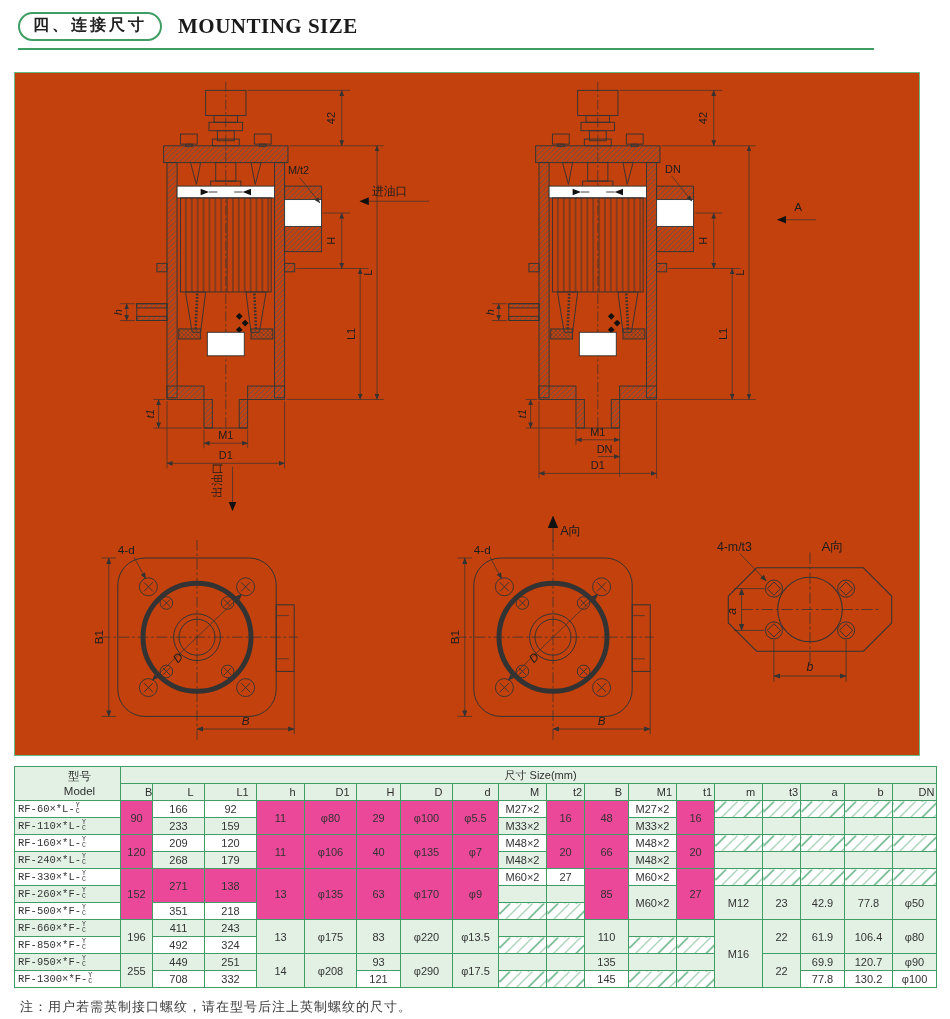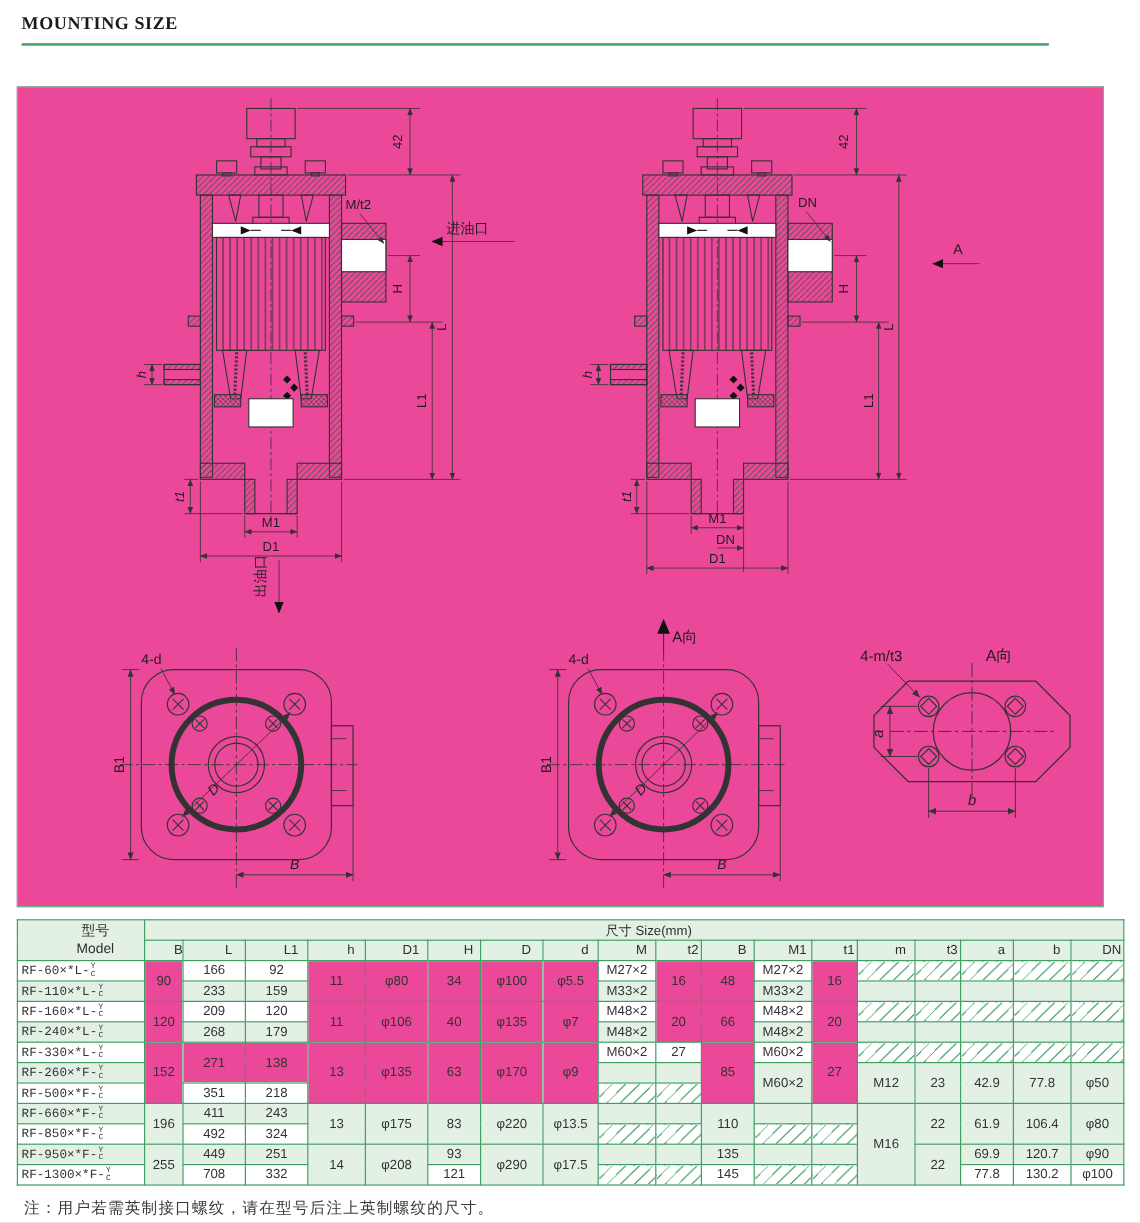--- a/index.html
+++ b/index.html
@@ -11,27 +11,27 @@
   .hdr {
     position:absolute; left:18px; top:12px; width:856px;
     display:flex; align-items:center; gap:16px;
     border-bottom:2px solid #3f9e63; padding-bottom:7px;
   }
   .pill {
     border:2px solid #3f9e63; border-radius:16px; padding:1px 13px 3px 13px;
     font-size:16px; font-weight:bold; letter-spacing:3px; color:#222; background:#fff;
   }
   .entitle {
-    font-family:"Liberation Serif", serif; font-weight:bold; font-size:15px;
+    font-family:"Liberation Serif", serif; font-weight:bold; font-size:21px;
     letter-spacing:0.5px; color:#1a1a1a;
   }
   
   .panel {
     position:absolute; left:14px; top:72px; width:904px; height:682px;
-    border:1px solid #66b884; background:#ec4899;
+    border:1px solid #66b884; background:#c2410c;
   }
   svg { display:block; }
   svg text { font-family:"Liberation Sans", sans-serif; fill:#1d1d1d; }
   
   .tblwrap { position:absolute; left:14px; top:766px; }
   table { border-collapse:collapse; table-layout:fixed; width:922px; }
   th, td {
     border:1px solid #3f9e63; text-align:center; vertical-align:middle;
     font-size:11px; font-weight:normal; color:#333; padding:0;
     white-space:nowrap; overflow:hidden; height:16px;
@@ -52,20 +52,21 @@
   
   .note {
     position:absolute; left:20px; top:998px; font-size:13px; color:#3a3a3a;
     letter-spacing:1px;
   }
 </style>
 </head>
 <body>
 
 <div class="hdr">
+  <div class="pill">四、连接尺寸</div>
   <div class="entitle">MOUNTING SIZE</div>
 </div>
 
 <div class="panel">
 <svg width="904" height="682" viewBox="0 0 904 682">
   <defs>
     <pattern id="ph" width="6" height="6" patternUnits="userSpaceOnUse">
       <path d="M-1,7 L7,-1" stroke="#555" stroke-width="1" fill="none"></path>
     </pattern>
     <pattern id="pxh" width="5" height="5" patternUnits="userSpaceOnUse">
@@ -378,21 +379,21 @@
         <tr>
           <td class="model-cell"><span>RF-60×*L-</span><span class="stk">
               <span>Y</span>
               <span>C</span>
             </span></td>
           <td rowspan="2" class="merged">90</td>
           <td>166</td>
           <td>92</td>
           <td rowspan="2" class="merged">11</td>
           <td rowspan="2" class="merged">φ80</td>
-          <td rowspan="2" class="merged">34</td>
+          <td rowspan="2" class="merged">29</td>
           <td rowspan="2" class="merged">φ100</td>
           <td rowspan="2" class="merged">φ5.5</td>
           <td>M27×2</td>
           <td rowspan="2" class="merged">16</td>
           <td rowspan="2" class="merged">48</td>
           <td>M27×2</td>
           <td rowspan="2" class="merged">16</td>
           <td class="hatch"></td>
           <td class="hatch"></td>
           <td class="hatch"></td>

